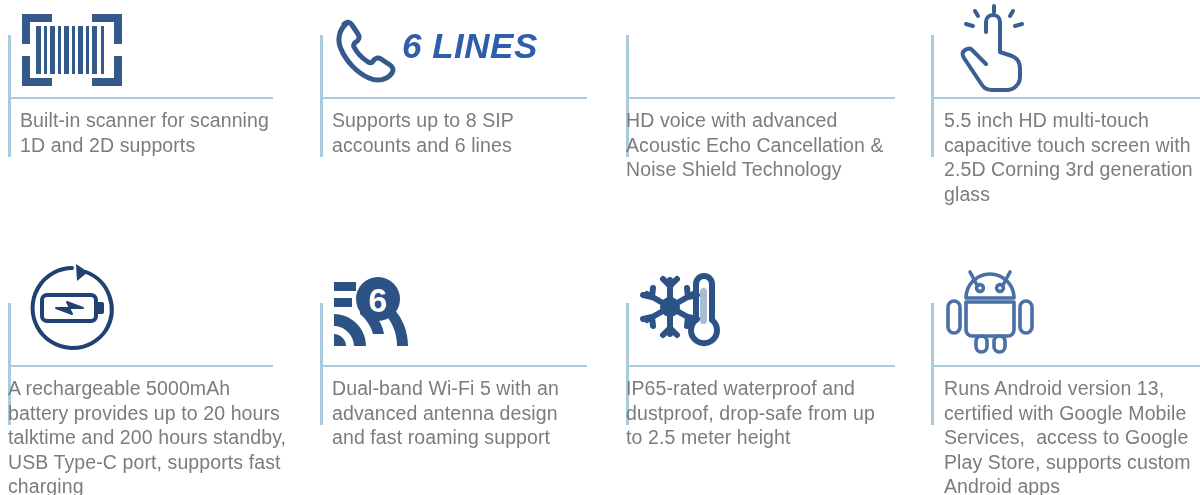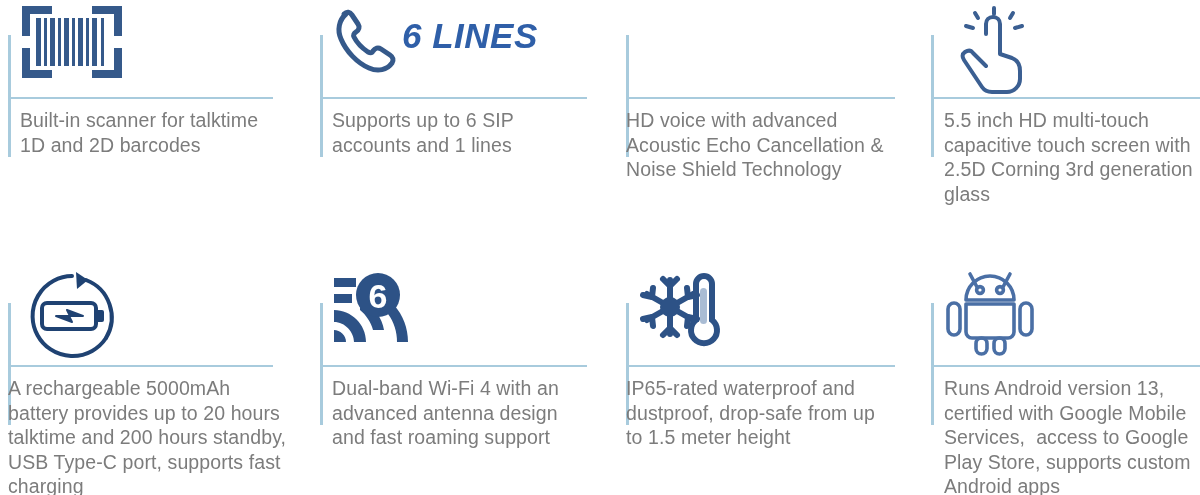--- a/index.html
+++ b/index.html
@@ -52,21 +52,21 @@
 
   .row2 .rule-v { top: 55px; height: 122px; }
   .row2 .rule-h { top: 117px; }
 
   .icon-wrap {
     position: absolute;
     left: 20px;
     top: 4px;
     height: 84px;
     display: flex;
-    align-items: flex-start;
+    align-items: flex-end;
   }
   .row2 .icon-wrap { top: 22px; }
   .cell-2 .icon-wrap { left: 28px; }
   .cell-3 .icon-wrap { left: 24px; }
   .cell-4 .icon-wrap { left: 26px; }
 
   .caption {
     position: absolute;
     left: 20px;
     top: 108px;
@@ -108,35 +108,35 @@
             <rect x="38" y="14" width="3" height="48"></rect>
             <rect x="44" y="14" width="5" height="48"></rect>
             <rect x="52" y="14" width="3" height="48"></rect>
             <rect x="58" y="14" width="5" height="48"></rect>
             <rect x="66" y="14" width="3" height="48"></rect>
             <rect x="72" y="14" width="5" height="48"></rect>
             <rect x="81" y="14" width="3" height="48"></rect>
           </g>
         </svg>
       </div>
-      <div class="caption">Built-in scanner for talktime 1D and 2D barcodes</div>
+      <div class="caption">Built-in scanner for scanning 1D and 2D supports</div>
     </div>
 
     <div class="cell cell-2 row1">
       <div class="rule-v"></div>
       <div class="rule-h"></div>
       <div class="icon-wrap">
         <svg width="160" height="74" viewBox="0 0 160 74">
           <g fill="none" stroke="#35598a" stroke-width="5" stroke-linecap="round" stroke-linejoin="round">
             <path d="M16 10c-7 6-9 16-5 25 5 12 16 24 28 29 9 4 18 2 23-5 2-3 1-6-2-8l-9-6c-3-2-6-1-8 2-1 2-3 2-5 1-6-4-11-9-14-15-1-2 0-4 2-5 3-2 4-5 2-8l-6-9c-2-3-5-4-8-1z"></path>
           </g>
           <text x="72" y="44" font-family="'Liberation Sans', sans-serif" font-size="35" font-weight="bold" font-style="italic" fill="#2f5fa8" letter-spacing="0.5">6 LINES</text>
         </svg>
       </div>
-      <div class="caption">Supports up to 6 SIP accounts and 1 lines</div>
+      <div class="caption">Supports up to 8 SIP accounts and 6 lines</div>
     </div>
 
     <div class="cell cell-3 row1">
       <div class="rule-v"></div>
       <div class="rule-h"></div>
       <div class="caption">HD voice with advanced Acoustic Echo Cancellation &amp; Noise Shield Technology</div>
     </div>
 
     <div class="cell cell-4 row1">
       <div class="rule-v"></div>
@@ -186,21 +186,21 @@
             <path d="M4 72V60c6 0 12 5 12 12H4z"></path>
             <path d="M4 52V40c17 0 32 14 32 32H24C24 62 15 52 4 52z"></path>
             <path d="M42 72C42 49 24 31 4 31v-9c0 0 0 0 0 0" fill="none"></path>
             <path d="M30 40c6 5 11 12 13 20h11C52 48 44 36 30 28v12z"></path>
             <path d="M58 44c6 8 9 18 9 28h11c0-14-5-27-14-37z"></path>
           </g>
           <circle cx="48" cy="25" r="22" fill="#2d5286"></circle>
           <text x="48" y="38" text-anchor="middle" font-family="'Liberation Sans', sans-serif" font-size="34" font-weight="bold" fill="#ffffff">6</text>
         </svg>
       </div>
-      <div class="caption">Dual-band Wi-Fi 4 with an advanced antenna design and fast roaming support</div>
+      <div class="caption">Dual-band Wi-Fi 5 with an advanced antenna design and fast roaming support</div>
     </div>
 
     <div class="cell cell-3 row2">
       <div class="rule-v"></div>
       <div class="rule-h"></div>
       <div class="icon-wrap">
         <svg width="92" height="84" viewBox="0 0 92 84">
           <g stroke="#2d5286" stroke-width="6" stroke-linecap="round" fill="none">
             <line x1="34" y1="10" x2="34" y2="64"></line>
             <line x1="11" y1="24" x2="57" y2="50"></line>
@@ -212,21 +212,21 @@
             <path d="M16 47l-9 2M16 47l1 9"></path>
             <path d="M52 27l9-2M52 27l-1-9"></path>
           </g>
           <circle cx="34" cy="37" r="10" fill="#2d5286"></circle>
           <g fill="none" stroke="#2d5286" stroke-width="6" stroke-linecap="round">
             <path d="M60 14a8 8 0 0 1 16 0v36a13 13 0 1 1-16 0z"></path>
           </g>
           <rect x="64" y="18" width="7" height="36" rx="3.5" fill="#a9bcd4"></rect>
         </svg>
       </div>
-      <div class="caption">IP65-rated waterproof and dustproof, drop-safe from up to 1.5 meter height</div>
+      <div class="caption">IP65-rated waterproof and dustproof, drop-safe from up to 2.5 meter height</div>
     </div>
 
     <div class="cell cell-4 row2">
       <div class="rule-v"></div>
       <div class="rule-h"></div>
       <div class="icon-wrap">
         <svg width="92" height="86" viewBox="0 0 92 86">
           <g fill="none" stroke="#4a6fa5" stroke-width="3.6" stroke-linecap="round" stroke-linejoin="round">
             <path d="M22 30a24 24 0 0 1 48 0z"></path>
             <line x1="26" y1="4" x2="33" y2="17"></line>

